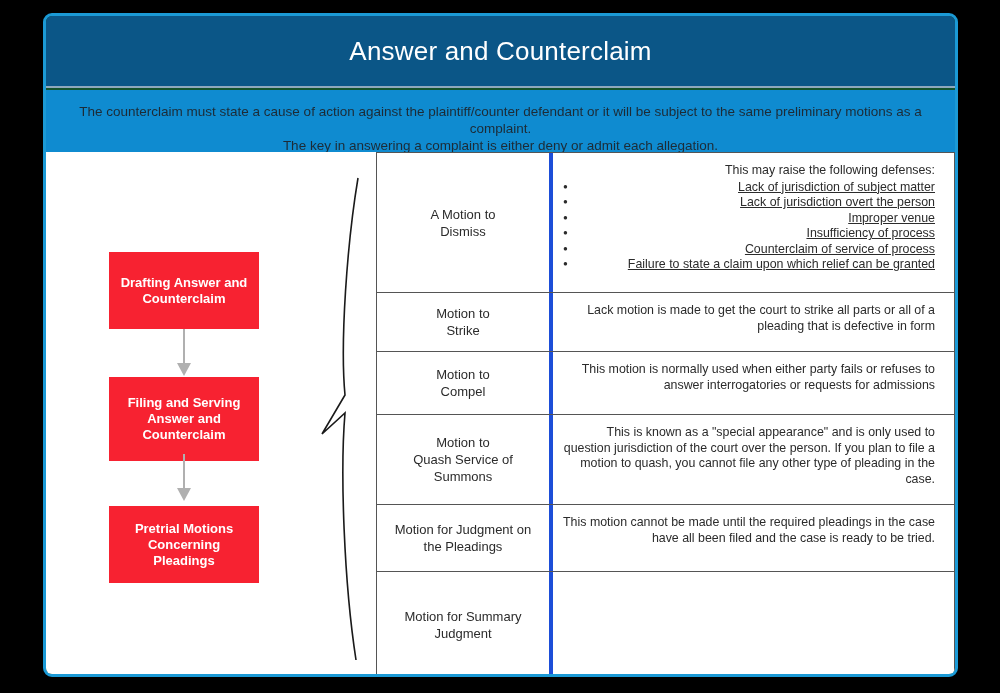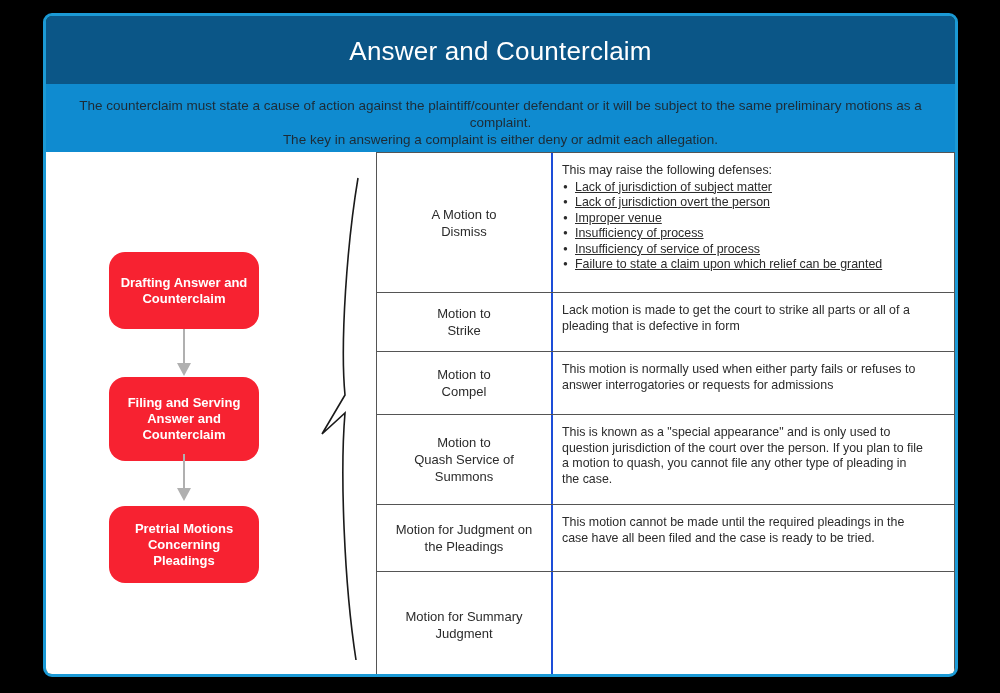--- a/index.html
+++ b/index.html
@@ -34,21 +34,21 @@
   .title-text {
     color: #ffffff;
     font-size: 26px;
     letter-spacing: .2px;
     white-space: nowrap;
   }
 
   
   .subtitle-band {
     position: absolute;
-    left: 0; top: 68px;
+    left: 0; top: 74px;
     width: 909px; height: 77px;
     background: #0f8bd0;
     display: flex; flex-direction: column;
     align-items: center; justify-content: center;
     padding: 0 16px;
   }
   .subtitle-line {
     color: #1d2b36;
     font-size: 13.5px;
     line-height: 17px;
@@ -68,21 +68,21 @@
   .flow {
     position: absolute;
     left: 0; top: 0;
     width: 330px; height: 525px;
   }
   .flow-box {
     position: absolute;
     left: 63px;
     width: 150px;
     background: #f72231;
-    border-radius: 16px;
+    border-radius: 0;
     display: flex; align-items: center; justify-content: center;
     text-align: center;
     color: #ffffff;
     font-size: 13px;
     font-weight: bold;
     line-height: 16px;
     padding: 4px 8px;
   }
   #flow-box-0 { top: 100px; height: 77px; }
   #flow-box-1 { top: 225px; height: 84px; }
@@ -112,35 +112,36 @@
     left: 330px; top: 0;
     width: 579px; height: 525px;
     border-left: 1px solid #555555;
     border-top: 1px solid #555555;
     border-right: 1px solid #555555;
   }
   .trow { display: flex; border-bottom: 1px solid #555555; }
   .trow:last-child { border-bottom: none; }
   .cell-label {
     width: 176px; flex: 0 0 176px;
-    border-right: 2px solid #1d4ed8;
+    border-right: 4px solid #1d4ed8;
     display: flex; align-items: center; justify-content: center;
     text-align: center;
     color: #2b2b2b;
     font-size: 13px;
     line-height: 17px;
     padding: 11px 8px;
     white-space: pre-line;
   }
   .cell-desc {
     flex: 1 1 auto;
-    padding: 10px 27px 6px 9px;
+    padding: 10px 19px 6px 9px;
     color: #2b2b2b;
     font-size: 12.4px;
     line-height: 15.5px;
+    text-align: right;
   }
   .desc-intro { margin-bottom: 1px; }
   .desc-list { list-style: none; text-decoration: underline; }
   .desc-list li { position: relative; padding-left: 13px; line-height: 15.5px; }
   .desc-list li::before {
     content: "\25CF";
     position: absolute; left: 1px; top: -1px;
     font-size: 8px; color: #2b2b2b;
   }
 </style>
@@ -193,21 +194,21 @@
       <div class="trow" style="height:140px">
         <div class="cell-label">A Motion to
 Dismiss</div>
         <div class="cell-desc">
           <div class="desc-intro">This may raise the following defenses:</div>
           <ul class="desc-list">
             <li>Lack of jurisdiction of subject matter</li>
             <li>Lack of jurisdiction overt the person</li>
             <li>Improper venue</li>
             <li>Insufficiency of process</li>
-            <li>Insufficiency of service of process</li>
+            <li>Counterclaim of service of process</li>
             <li>Failure to state a claim upon which relief can be granted</li>
           </ul>
         </div>
       </div>
 
       <div class="trow" style="height:59px">
         <div class="cell-label">Motion to
 Strike</div>
         <div class="cell-desc">Lack motion is made to get the court to strike all parts or all of a pleading that is defective in form</div>
       </div>

